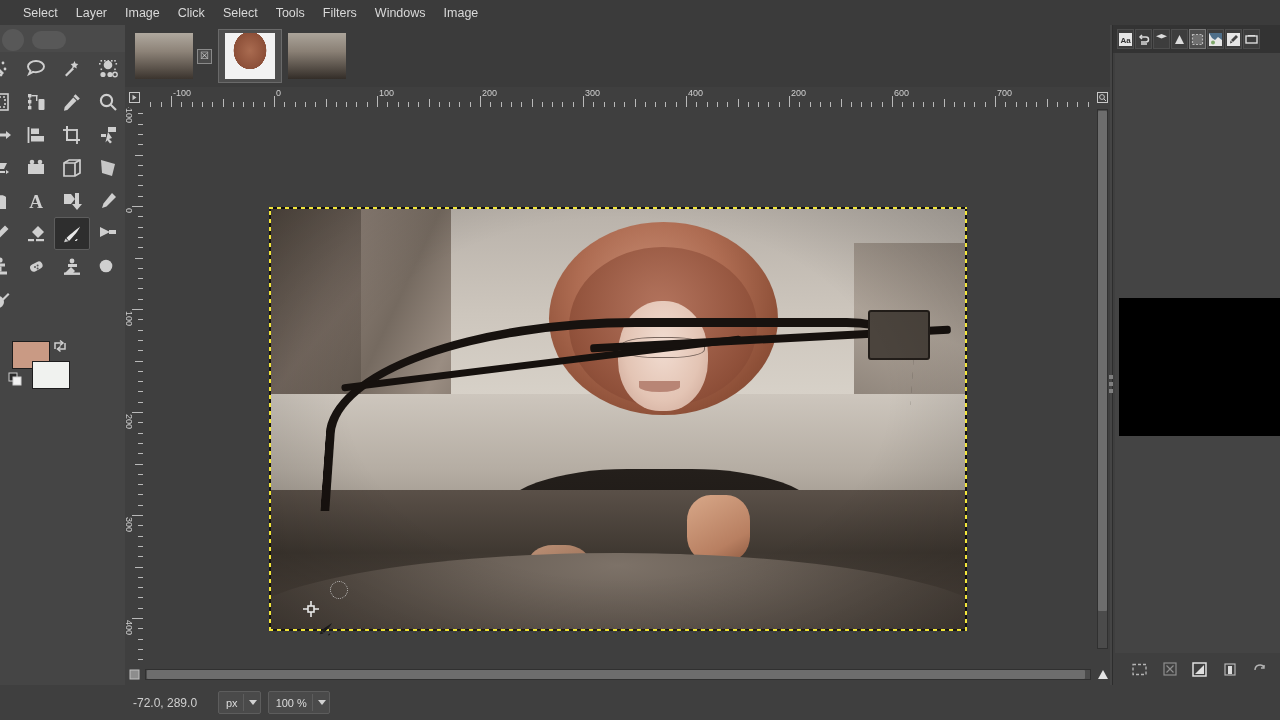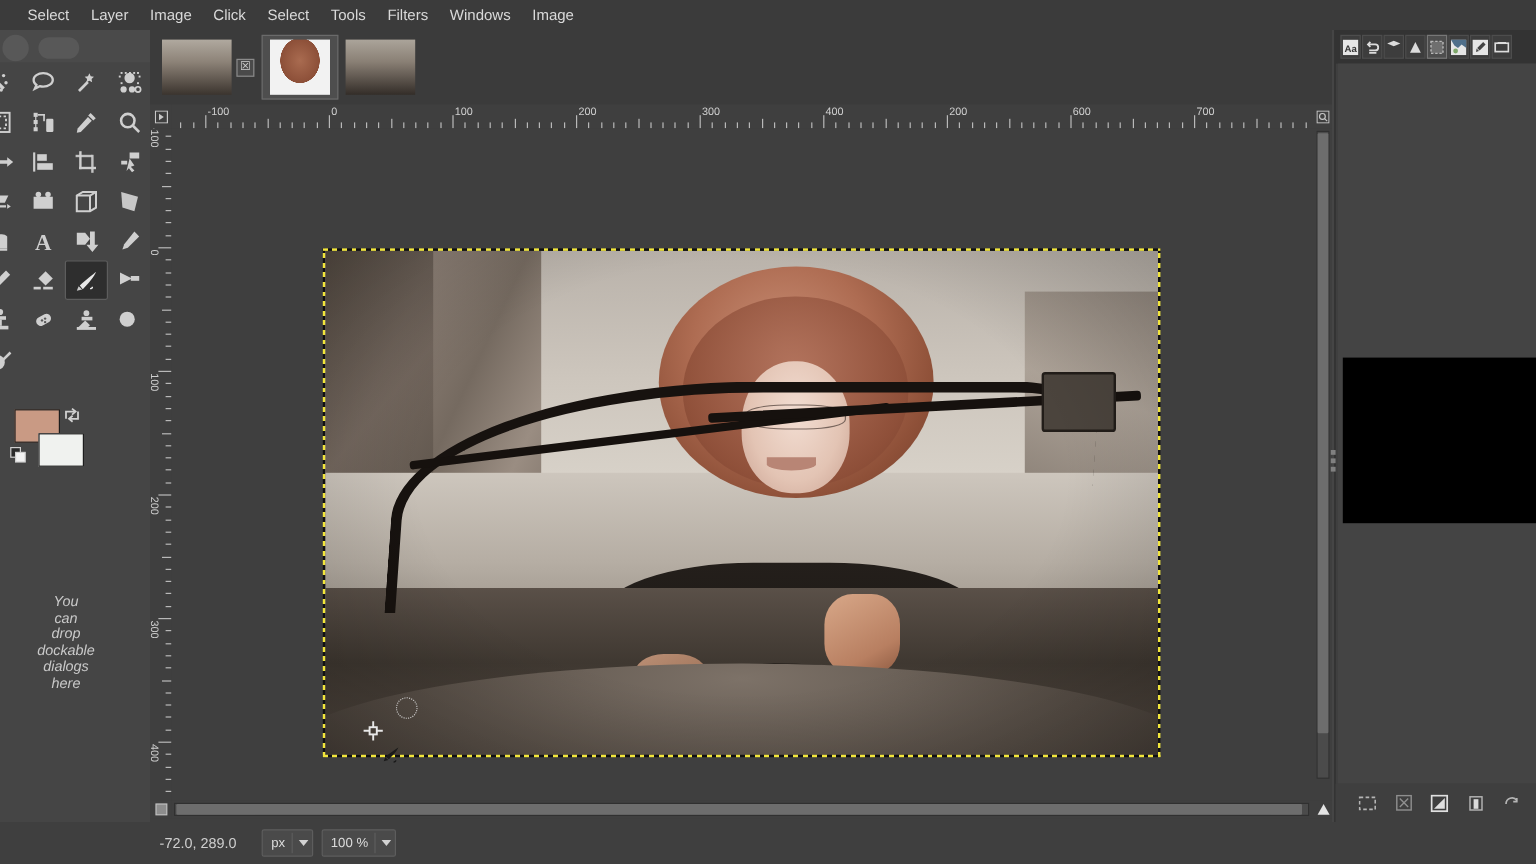--- a/index.html
+++ b/index.html
@@ -578,28 +578,20 @@
           <path d="M13 5v6H6"></path>
           <path d="M8.5 8.5L5.5 11l3 2.5"></path>
         </g>
       </svg>
     <svg id="reset-icon" viewBox="0 0 16 16">
         <rect x="1" y="1" width="8" height="8" fill="#2a2a2a" stroke="#d0d0d0" stroke-width="1"></rect>
         <rect x="5" y="5" width="8" height="8" fill="#f2f2f2" stroke="#d0d0d0" stroke-width="1"></rect>
       </svg>
   </div>
 
-  <div id="dockhint">
-    <div>You</div>
-    <div>can</div>
-    <div>drop</div>
-    <div>dockable</div>
-    <div>dialogs</div>
-    <div>here</div>
-  </div>
 </div>
 <div id="bl-strip"></div>
 
 <div id="imgwin">
 
   <div id="tabstrip">
     <div class="thumbtab">
       <span class="thumb thumb-a" style="background:linear-gradient(180deg,#b0a99f 0%,#8d8378 40%,#3b342e 100%);"></span>
       <span id="tab-close">☒</span>
     </div>

